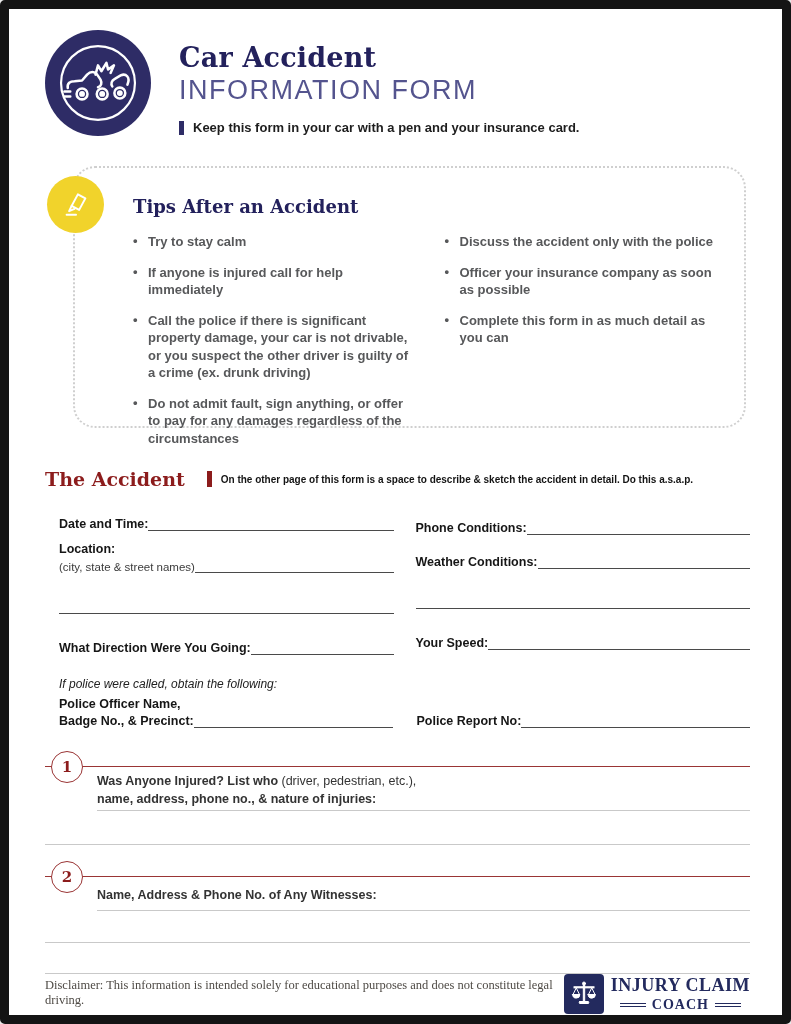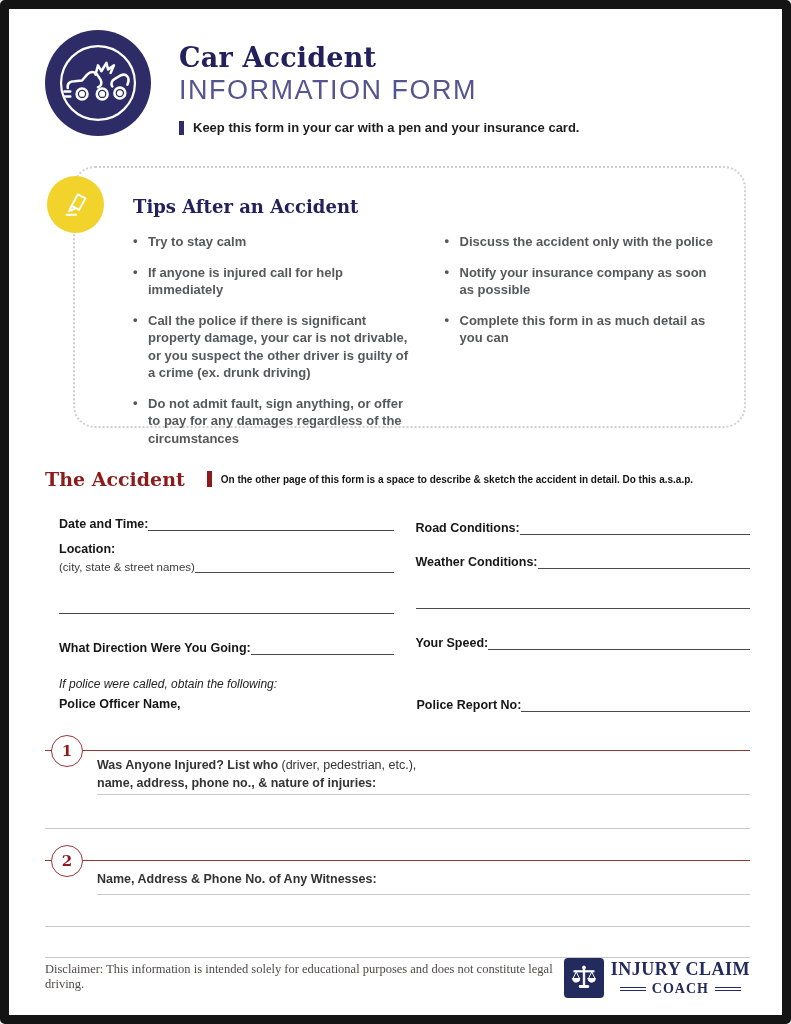--- a/index.html
+++ b/index.html
@@ -70,21 +70,21 @@
   .form-area { margin:26px 4px 0 22px; }
   .form-cols { display:flex; gap:22px; }
   .fcol { flex:1; }
   .frow { display:flex; align-items:flex-end; }
   .flabel { font-size:12.5px; font-weight:bold; color:#161616; white-space:nowrap; }
   .fhint { font-size:11.5px; font-weight:400; color:#3c3c3c; white-space:nowrap; }
   .fline { flex:1 1 auto; border-bottom:1.4px solid #4a4a4a; height:15px; min-width:30px; }
   .fline-full { border-bottom:1.4px solid #4a4a4a; height:15px; }
   .mt8 { margin-top:8px; } .mt26 { margin-top:26px; }
   .police-intro { font-size:12px; font-style:italic; color:#222; margin:22px 0 6px 0; }
-  .police-row { display:flex; gap:24px; }
+  .police-row { display:flex; gap:24px; align-items:flex-end; }
   .police-left { flex:1; }
   .police-right { flex:1; }
 
   
   .numbered { position:relative; border-top:1.2px solid #9a3535; margin:0 4px 0 8px; }
   .num-circle {
     position:absolute; left:6px; top:-16px; width:32px; height:32px;
     border:1.6px solid #9a3535; border-radius:50%; background:#fff;
     display:flex; align-items:center; justify-content:center;
     font-family:"DejaVu Serif", serif; font-weight:bold; font-size:15px; color:#8c1c1c;
@@ -171,21 +171,21 @@
         <ul>
           <li>Try to stay calm</li>
           <li>If anyone is injured call for help immediately</li>
           <li>Call the police if there is significant property damage, your car is not drivable, or you suspect the other driver is guilty of a crime (ex. drunk driving)</li>
           <li>Do not admit fault, sign anything, or offer to pay for any damages regardless of the circumstances</li>
         </ul>
       </div>
       <div class="tips-col">
         <ul>
           <li>Discuss the accident only with the police</li>
-          <li>Notify your insurance company as soon as possible</li>
+          <li>Officer your insurance company as soon as possible</li>
           <li>Complete this form in as much detail as you can</li>
         </ul>
       </div>
     </div>
   </div>
 
   <div class="accident-head">
     <span class="accident-title">The Accident</span>
     <span class="bar bar-maroon"></span>
     <span class="accident-note">On the other page of this form is a space to describe &amp; sketch the accident in detail. Do this a.s.a.p.</span>
@@ -206,39 +206,43 @@
           </div>
         </div>
         <div class="fline-full mt26"></div>
         <div class="frow mt26">
           <span class="flabel">What Direction Were You Going:</span>
           <span class="fline"></span>
         </div>
       </div>
       <div class="fcol">
         <div class="frow" style="margin-top:4px;">
-          <span class="flabel">Road Conditions:</span>
+          <span class="flabel">Phone Conditions:</span>
           <span class="fline"></span>
         </div>
         <div class="frow" style="margin-top:19px;">
           <span class="flabel">Weather Conditions:</span>
           <span class="fline"></span>
         </div>
         <div class="fline-full" style="margin-top:25px;"></div>
         <div class="frow mt26">
           <span class="flabel">Your Speed:</span>
           <span class="fline"></span>
         </div>
       </div>
     </div>
 
     <div class="police-intro">If police were called, obtain the following:</div>
     <div class="police-row">
       <div class="police-left">
         <div class="flabel">Police Officer Name,</div>
+        <div class="frow" style="margin-top:2px;">
+          <span class="flabel">Badge No., &amp; Precinct:</span>
+          <span class="fline"></span>
+        </div>
       </div>
       <div class="police-right">
         <div class="frow">
           <span class="flabel">Police Report No:</span>
           <span class="fline"></span>
         </div>
       </div>
     </div>
   </div>
 

